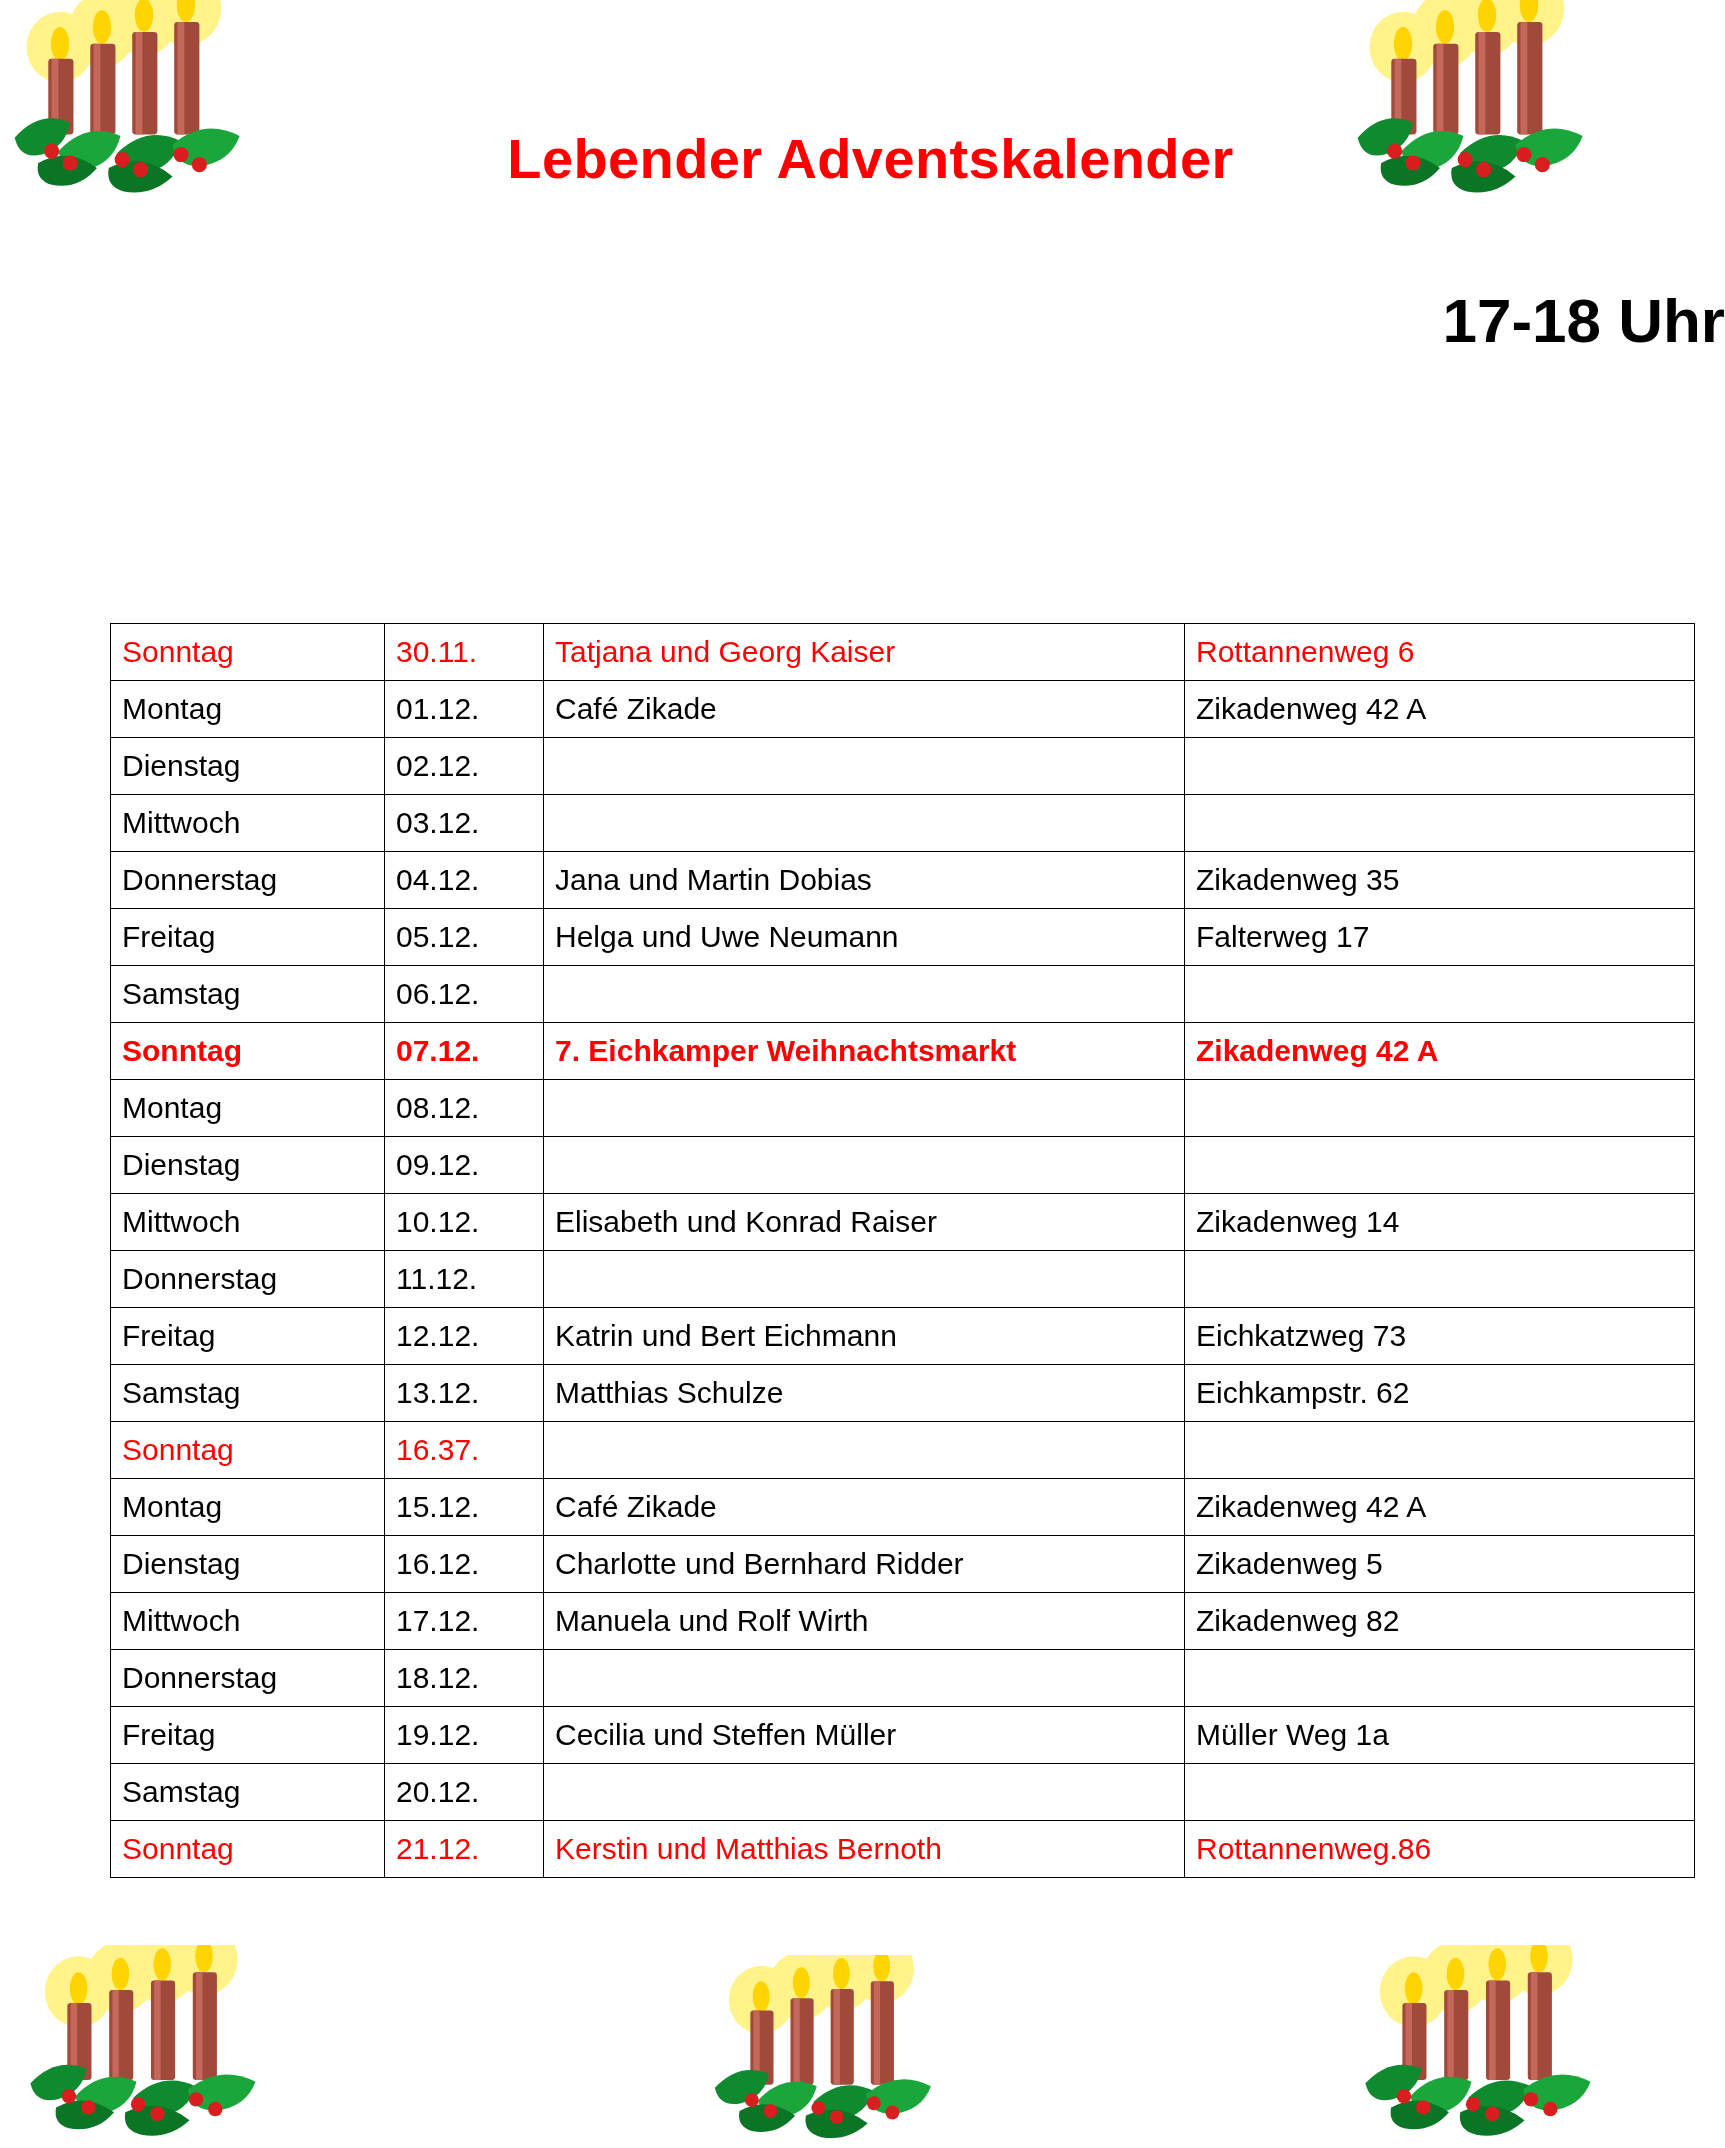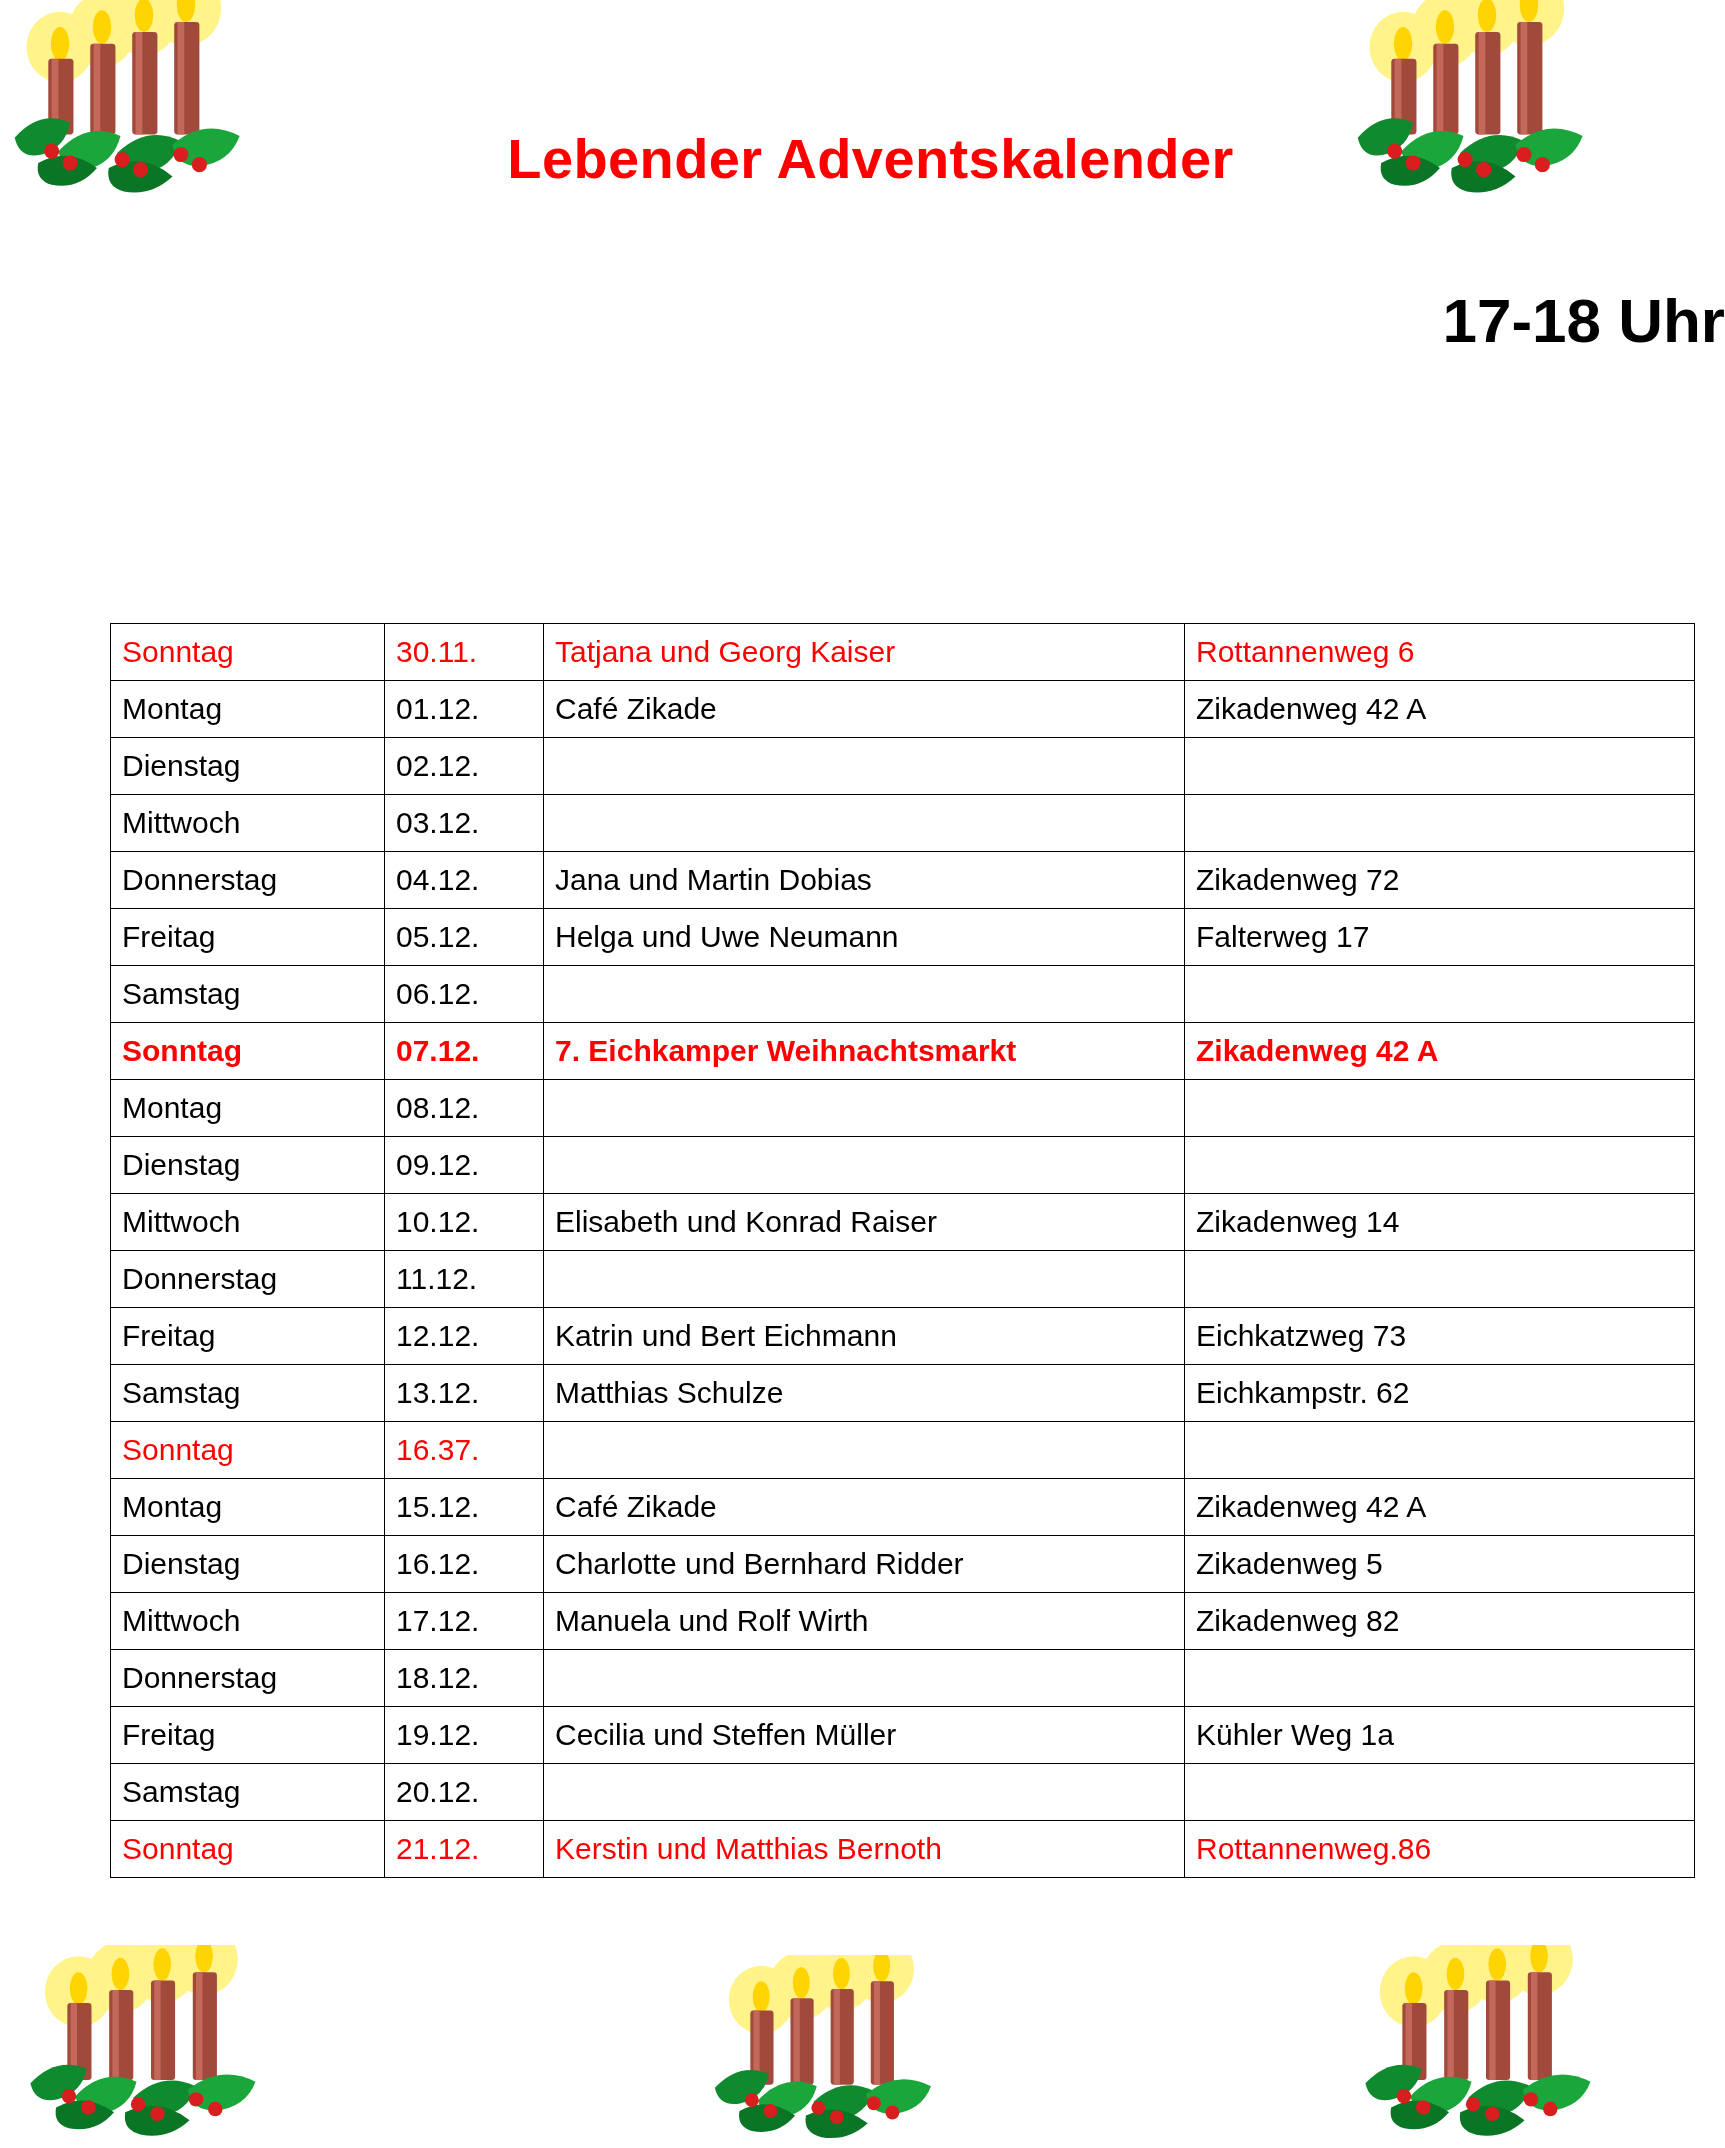--- a/index.html
+++ b/index.html
@@ -301,21 +301,21 @@
         <tr>
           <td class="day">Mittwoch</td>
           <td class="date">03.12.</td>
           <td class="host"></td>
           <td class="addr"></td>
         </tr>
         <tr>
           <td class="day">Donnerstag</td>
           <td class="date">04.12.</td>
           <td class="host">Jana und Martin Dobias</td>
-          <td class="addr">Zikadenweg 72</td>
+          <td class="addr">Zikadenweg 35</td>
         </tr>
         <tr>
           <td class="day">Freitag</td>
           <td class="date">05.12.</td>
           <td class="host">Helga und Uwe Neumann</td>
           <td class="addr">Falterweg 17</td>
         </tr>
         <tr>
           <td class="day">Samstag</td>
           <td class="date">06.12.</td>
@@ -391,21 +391,21 @@
         <tr>
           <td class="day">Donnerstag</td>
           <td class="date">18.12.</td>
           <td class="host"></td>
           <td class="addr"></td>
         </tr>
         <tr>
           <td class="day">Freitag</td>
           <td class="date">19.12.</td>
           <td class="host">Cecilia und Steffen Müller</td>
-          <td class="addr">Kühler Weg 1a</td>
+          <td class="addr">Müller Weg 1a</td>
         </tr>
         <tr>
           <td class="day">Samstag</td>
           <td class="date">20.12.</td>
           <td class="host"></td>
           <td class="addr"></td>
         </tr>
         <tr class="sun">
           <td class="day">Sonntag</td>
           <td class="date">21.12.</td>

